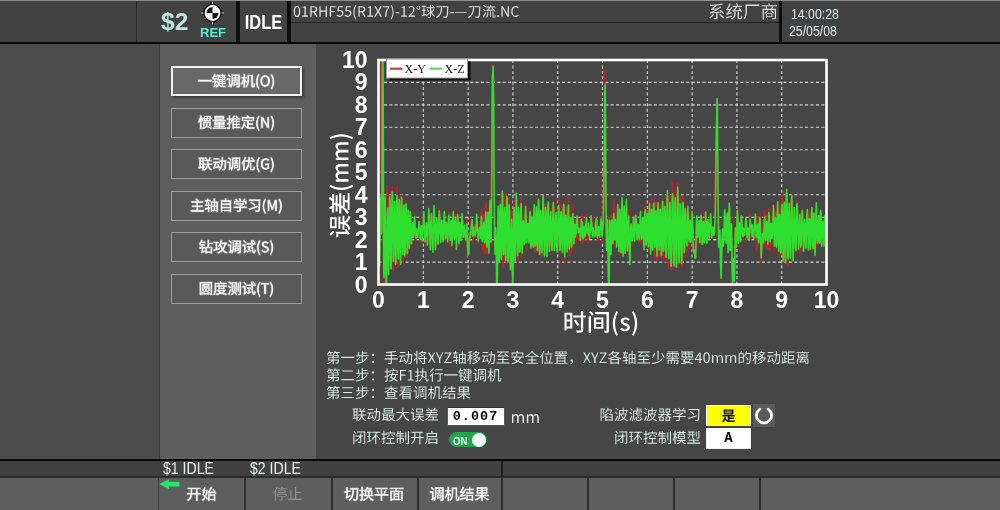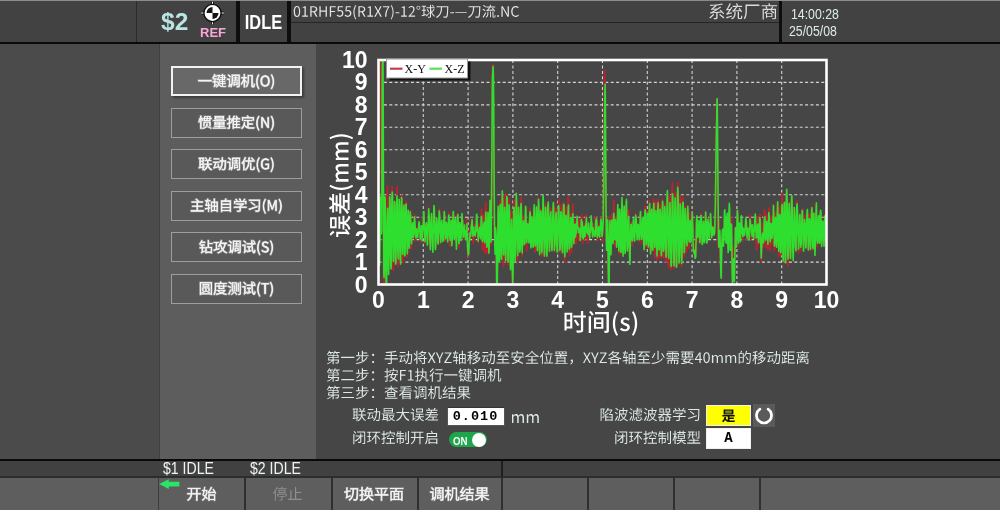--- a/index.html
+++ b/index.html
@@ -8,34 +8,34 @@
 <div class="abs" style="left:0;top:0;width:1000px;height:42px;background:#424243;border-top:1px solid #8c8c8c"></div>
 <div class="abs" style="left:0;top:42px;width:1000px;height:2px;background:#0a0a0a"></div>
 <div class="abs" style="left:0;top:44px;width:159px;height:415px;background:#4b4b4b"></div>
 <div class="abs" style="left:159px;top:44px;width:157px;height:415px;background:#5d5d5d"></div>
 <div class="abs" style="left:136px;top:1px;width:1px;height:41px;background:#2b2b2b"></div>
 <div style="position:absolute;left:236px;top:1px;width:4px;height:41px;background:#0e0e0e"></div>
 <div style="position:absolute;left:287px;top:1px;width:4px;height:41px;background:#0e0e0e"></div>
 <div style="position:absolute;left:779px;top:1px;width:3px;height:41px;background:#0e0e0e"></div>
 <div class="abs" style="left:291px;top:22px;width:488px;height:1px;background:#252525"></div>
 <div class="abs" style="left:161px;top:8px;font-size:24.5px;font-weight:bold;color:#b9e6e2">$2</div>
-<div class="abs" style="left:199px;top:25px;width:28px;text-align:center;font-size:13px;font-weight:bold;color:#f9a8d4">REF</div>
+<div class="abs" style="left:199px;top:25px;width:28px;text-align:center;font-size:13px;font-weight:bold;color:#5eead4">REF</div>
 <div class="abs" style="left:240px;top:0;width:47px;height:44px;line-height:44px;text-align:center;font-size:20.5px;font-weight:bold;color:#ffffff;transform:scaleX(.8)">IDLE</div>
 <div class="abs" style="left:791px;top:4.5px;font-size:15px;color:#ddecea;transform:scaleX(.82);transform-origin:0 0">14:00:28</div>
 <div class="abs" style="left:789px;top:21.5px;font-size:15px;color:#ddecea;transform:scaleX(.82);transform-origin:0 0">25/05/08</div>
 
 <div class="abs" style="left:159px;top:44px;width:1px;height:415px;background:#3f3f3f"></div>
 <div style="position:absolute;left:171px;top:66px;width:131px;height:30px;background:#686868;border:2px solid #f2f2f2;box-sizing:border-box;box-shadow:2px 2px 2px rgba(0,0,0,0.35)"></div>
 <div style="position:absolute;left:171px;top:107.5px;width:131px;height:30px;background:#595959;border:1px solid #9d9d9d;box-sizing:border-box"></div>
 <div style="position:absolute;left:171px;top:149px;width:131px;height:30px;background:#595959;border:1px solid #9d9d9d;box-sizing:border-box"></div>
 <div style="position:absolute;left:171px;top:190.5px;width:131px;height:30px;background:#595959;border:1px solid #9d9d9d;box-sizing:border-box"></div>
 <div style="position:absolute;left:171px;top:232px;width:131px;height:30px;background:#595959;border:1px solid #9d9d9d;box-sizing:border-box"></div>
 <div style="position:absolute;left:171px;top:273.5px;width:131px;height:30px;background:#595959;border:1px solid #9d9d9d;box-sizing:border-box"></div>
 
-<div class="abs" style="left:446.5px;top:406.5px;width:58px;height:19px;background:#ffffff;border:1px solid #555;border-top-color:#333;text-align:center;font-family:'Liberation Mono',monospace;font-size:13.5px;font-weight:bold;color:#000;line-height:18px;letter-spacing:1px">0.010</div>
+<div class="abs" style="left:446.5px;top:406.5px;width:58px;height:19px;background:#ffffff;border:1px solid #555;border-top-color:#333;text-align:center;font-family:'Liberation Mono',monospace;font-size:13.5px;font-weight:bold;color:#000;line-height:18px;letter-spacing:1px">0.007</div>
 <div class="abs" style="left:706px;top:405px;width:45px;height:21px;background:#ffff00;border:1px solid #f0f0f0"></div>
 <div class="abs" style="left:753px;top:404px;width:22px;height:23px;background:#5a5a5a"></div>
 <div class="abs" style="left:706px;top:428px;width:45px;height:21px;background:#ffffff;border:1px solid #f0f0f0;text-align:center;font-family:'Liberation Mono',monospace;font-size:14px;font-weight:bold;color:#000;line-height:19px">A</div>
 
 <div class="abs" style="left:449px;top:432px;width:37.5px;height:15px;background:#1ea64b;border-radius:8px"></div>
 <div class="abs" style="left:452.5px;top:434.5px;font-size:10.5px;font-weight:bold;color:#fff;transform:scaleX(.92);transform-origin:0 0">ON</div>
 <div class="abs" style="left:471.5px;top:432.5px;width:14px;height:14px;background:#ffffff;border-radius:7px"></div>
 
 <div class="abs" style="left:0;top:459px;width:1000px;height:2px;background:#0a0a0a"></div>
 <div class="abs" style="left:0;top:461px;width:1000px;height:16px;background:#414142"></div>

